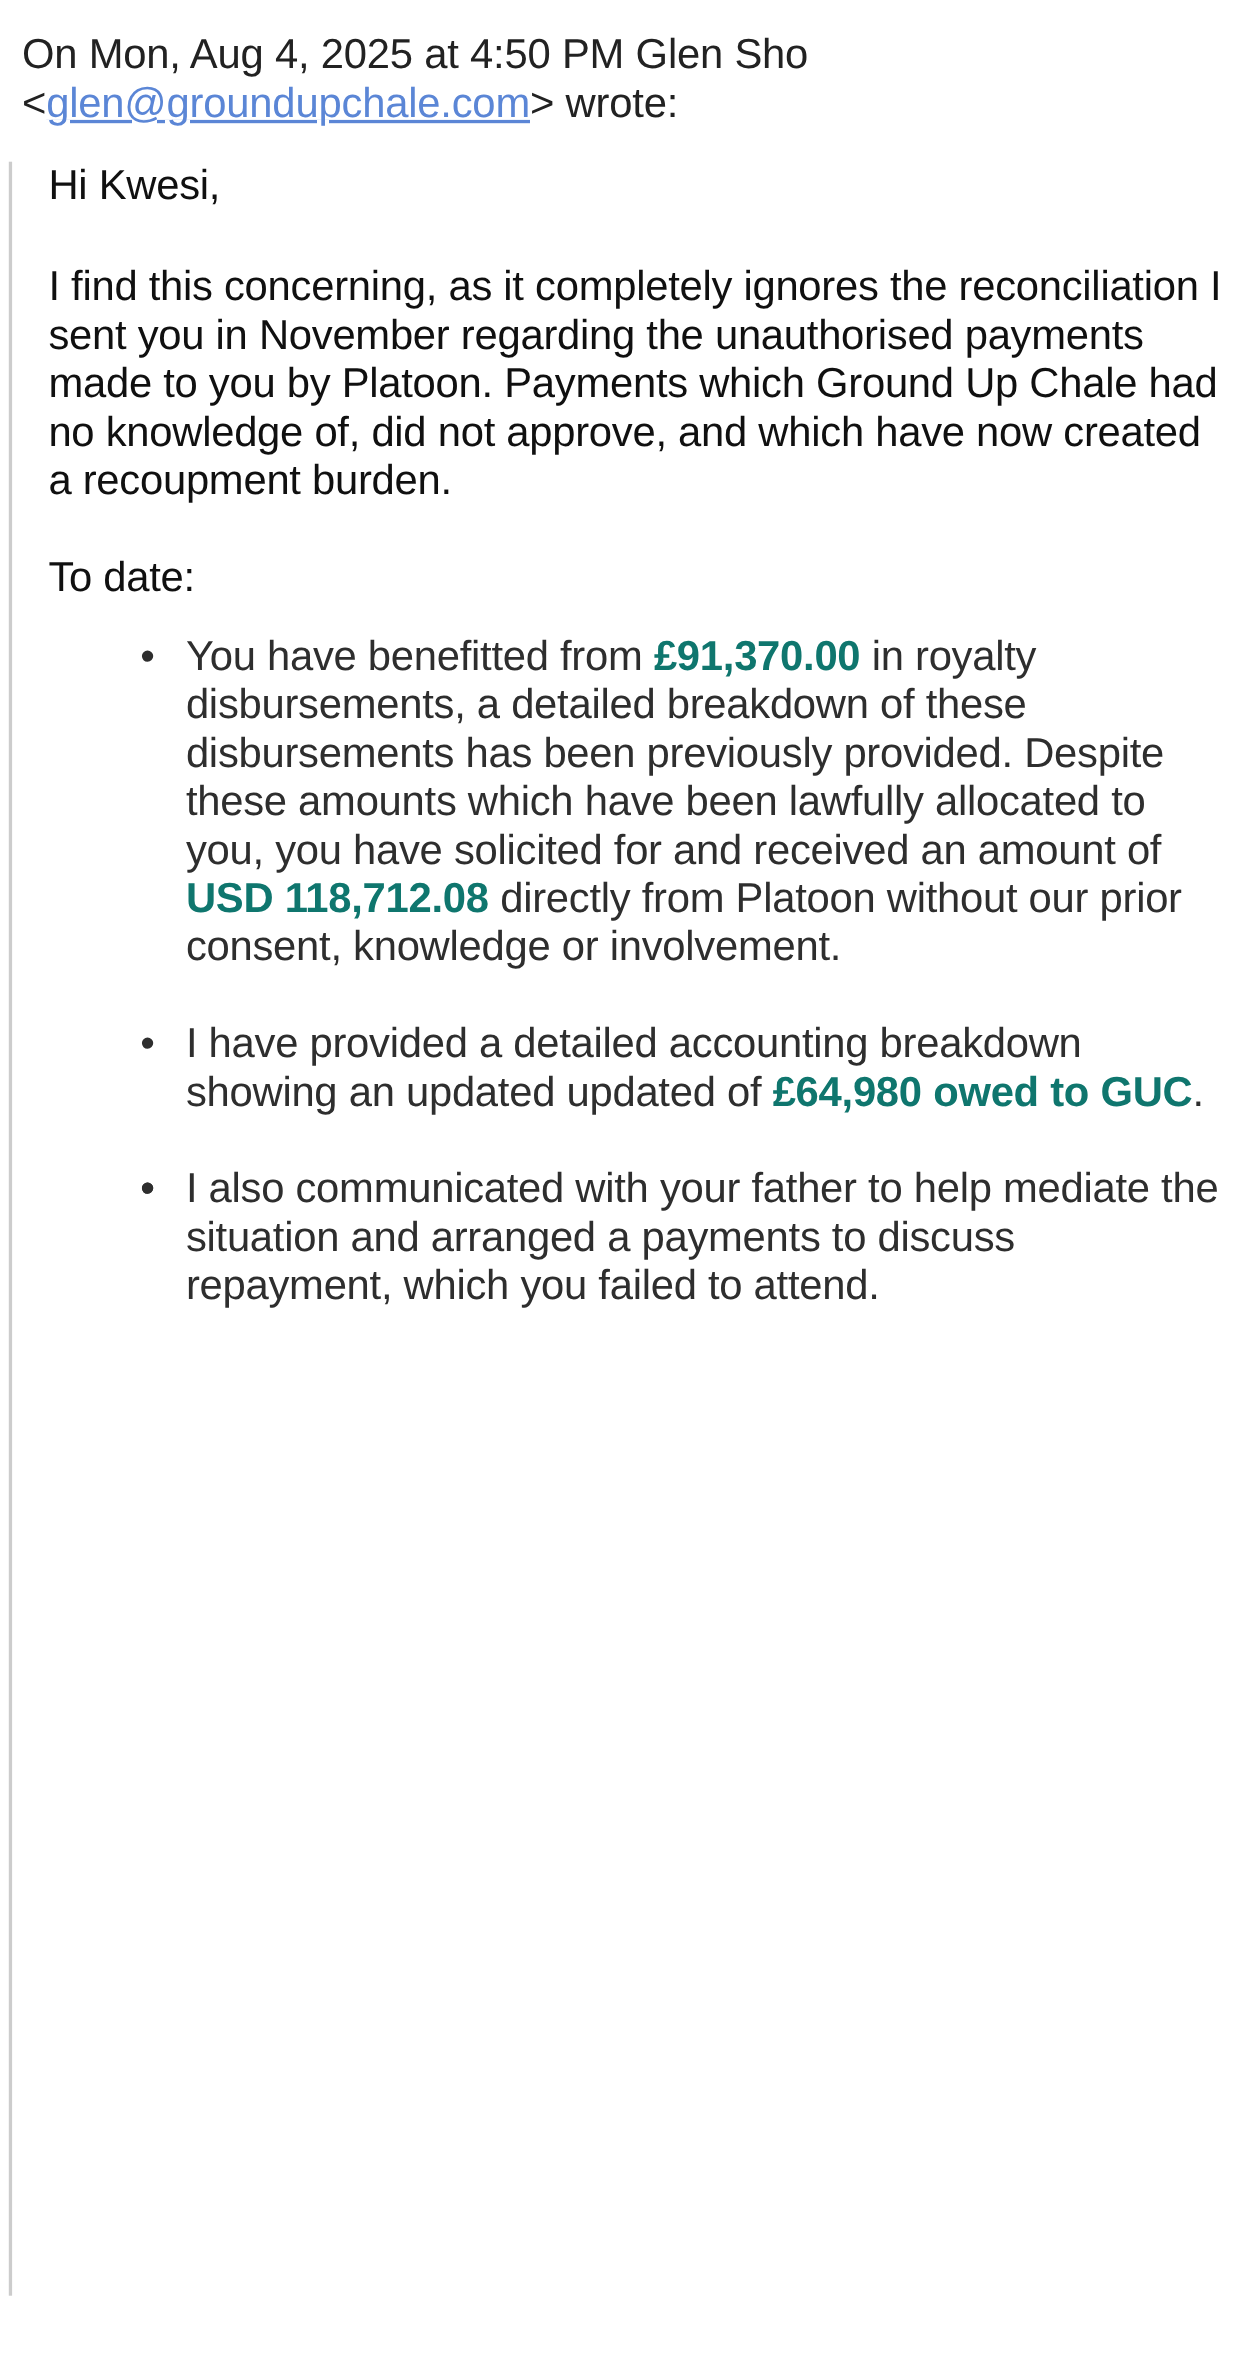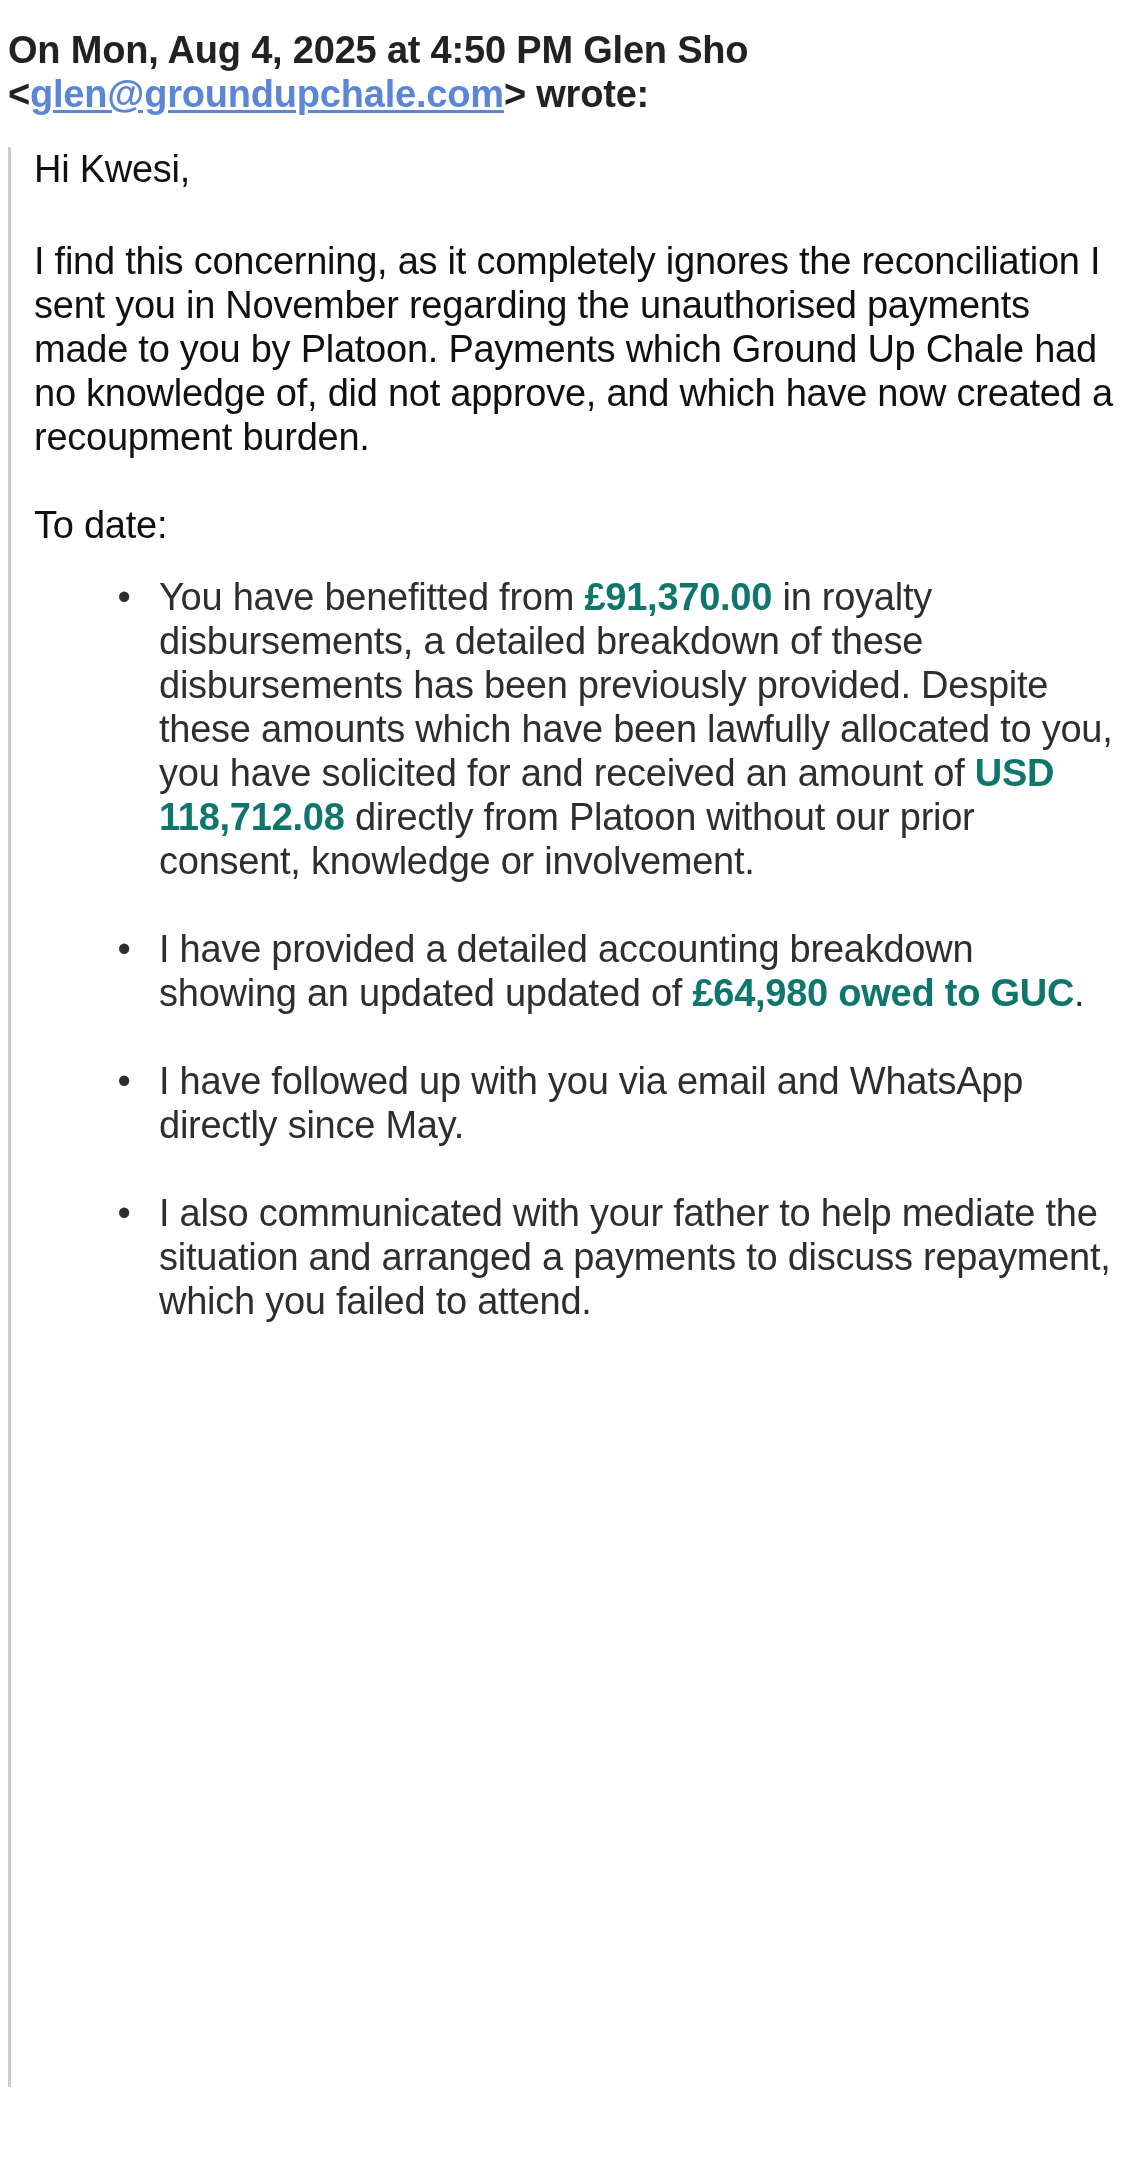--- a/index.html
+++ b/index.html
@@ -22,41 +22,40 @@
     box-sizing: border-box;
     padding: 0;
     overflow: hidden;
   }
 
   
   .attribution {
     font-size: 38px;
     line-height: 1.17;
     color: #222222;
-    padding: 28px 14px 0 8px;
+    padding: 28px 14px 0 20px;
     letter-spacing: -0.2px;
     word-spacing: 0px;
     max-width: 1118px;
-    font-weight: bold;
   }
   .attribution .email-link {
     color: #5b86d6;
     text-decoration: underline;
     text-underline-offset: 3px;
     cursor: pointer;
   }
   .attribution .angle {
     color: #222222;
   }
 
   
   .quote-block {
     position: relative;
     margin-top: 30px;
-    padding-left: 34px;
+    padding-left: 44px;
     padding-right: 16px;
     padding-bottom: 8px;
     min-height: 1940px;
     box-sizing: border-box;
   }
   .quote-bar {
     position: absolute;
     left: 8px;
     top: 0;
     bottom: 0;
@@ -124,21 +123,21 @@
     <p class="quote-para todate">To date:</p>
 
     <ul class="bullets">
       <li>
         <span class="marker">•</span><span>You have benefitted from </span><b>£91,370.00</b><span> in royalty disbursements, a detailed breakdown of these disbursements has been previously provided. Despite these amounts which have been lawfully allocated to you, you have solicited for and received an amount of </span><b>USD 118,712.08</b><span> directly from Platoon without our prior consent, knowledge or involvement.</span>
       </li>
       <li>
         <span class="marker">•</span><span>I have provided a detailed accounting breakdown showing an updated updated of </span><b>£64,980 owed to GUC</b><span>.</span>
       </li>
       <li>
-        <span class="marker">•</span><span>I have followed up with you via email and WhatsApp directly since May.</span>
+        <span class="marker">•</span>
       </li>
       <li>
         <span class="marker">•</span><span>I also communicated with your father to help mediate the situation and arranged a payments to discuss repayment, which you failed to attend.</span>
       </li>
     </ul>
   </div>
 
 </div>
 
 </body></html>

